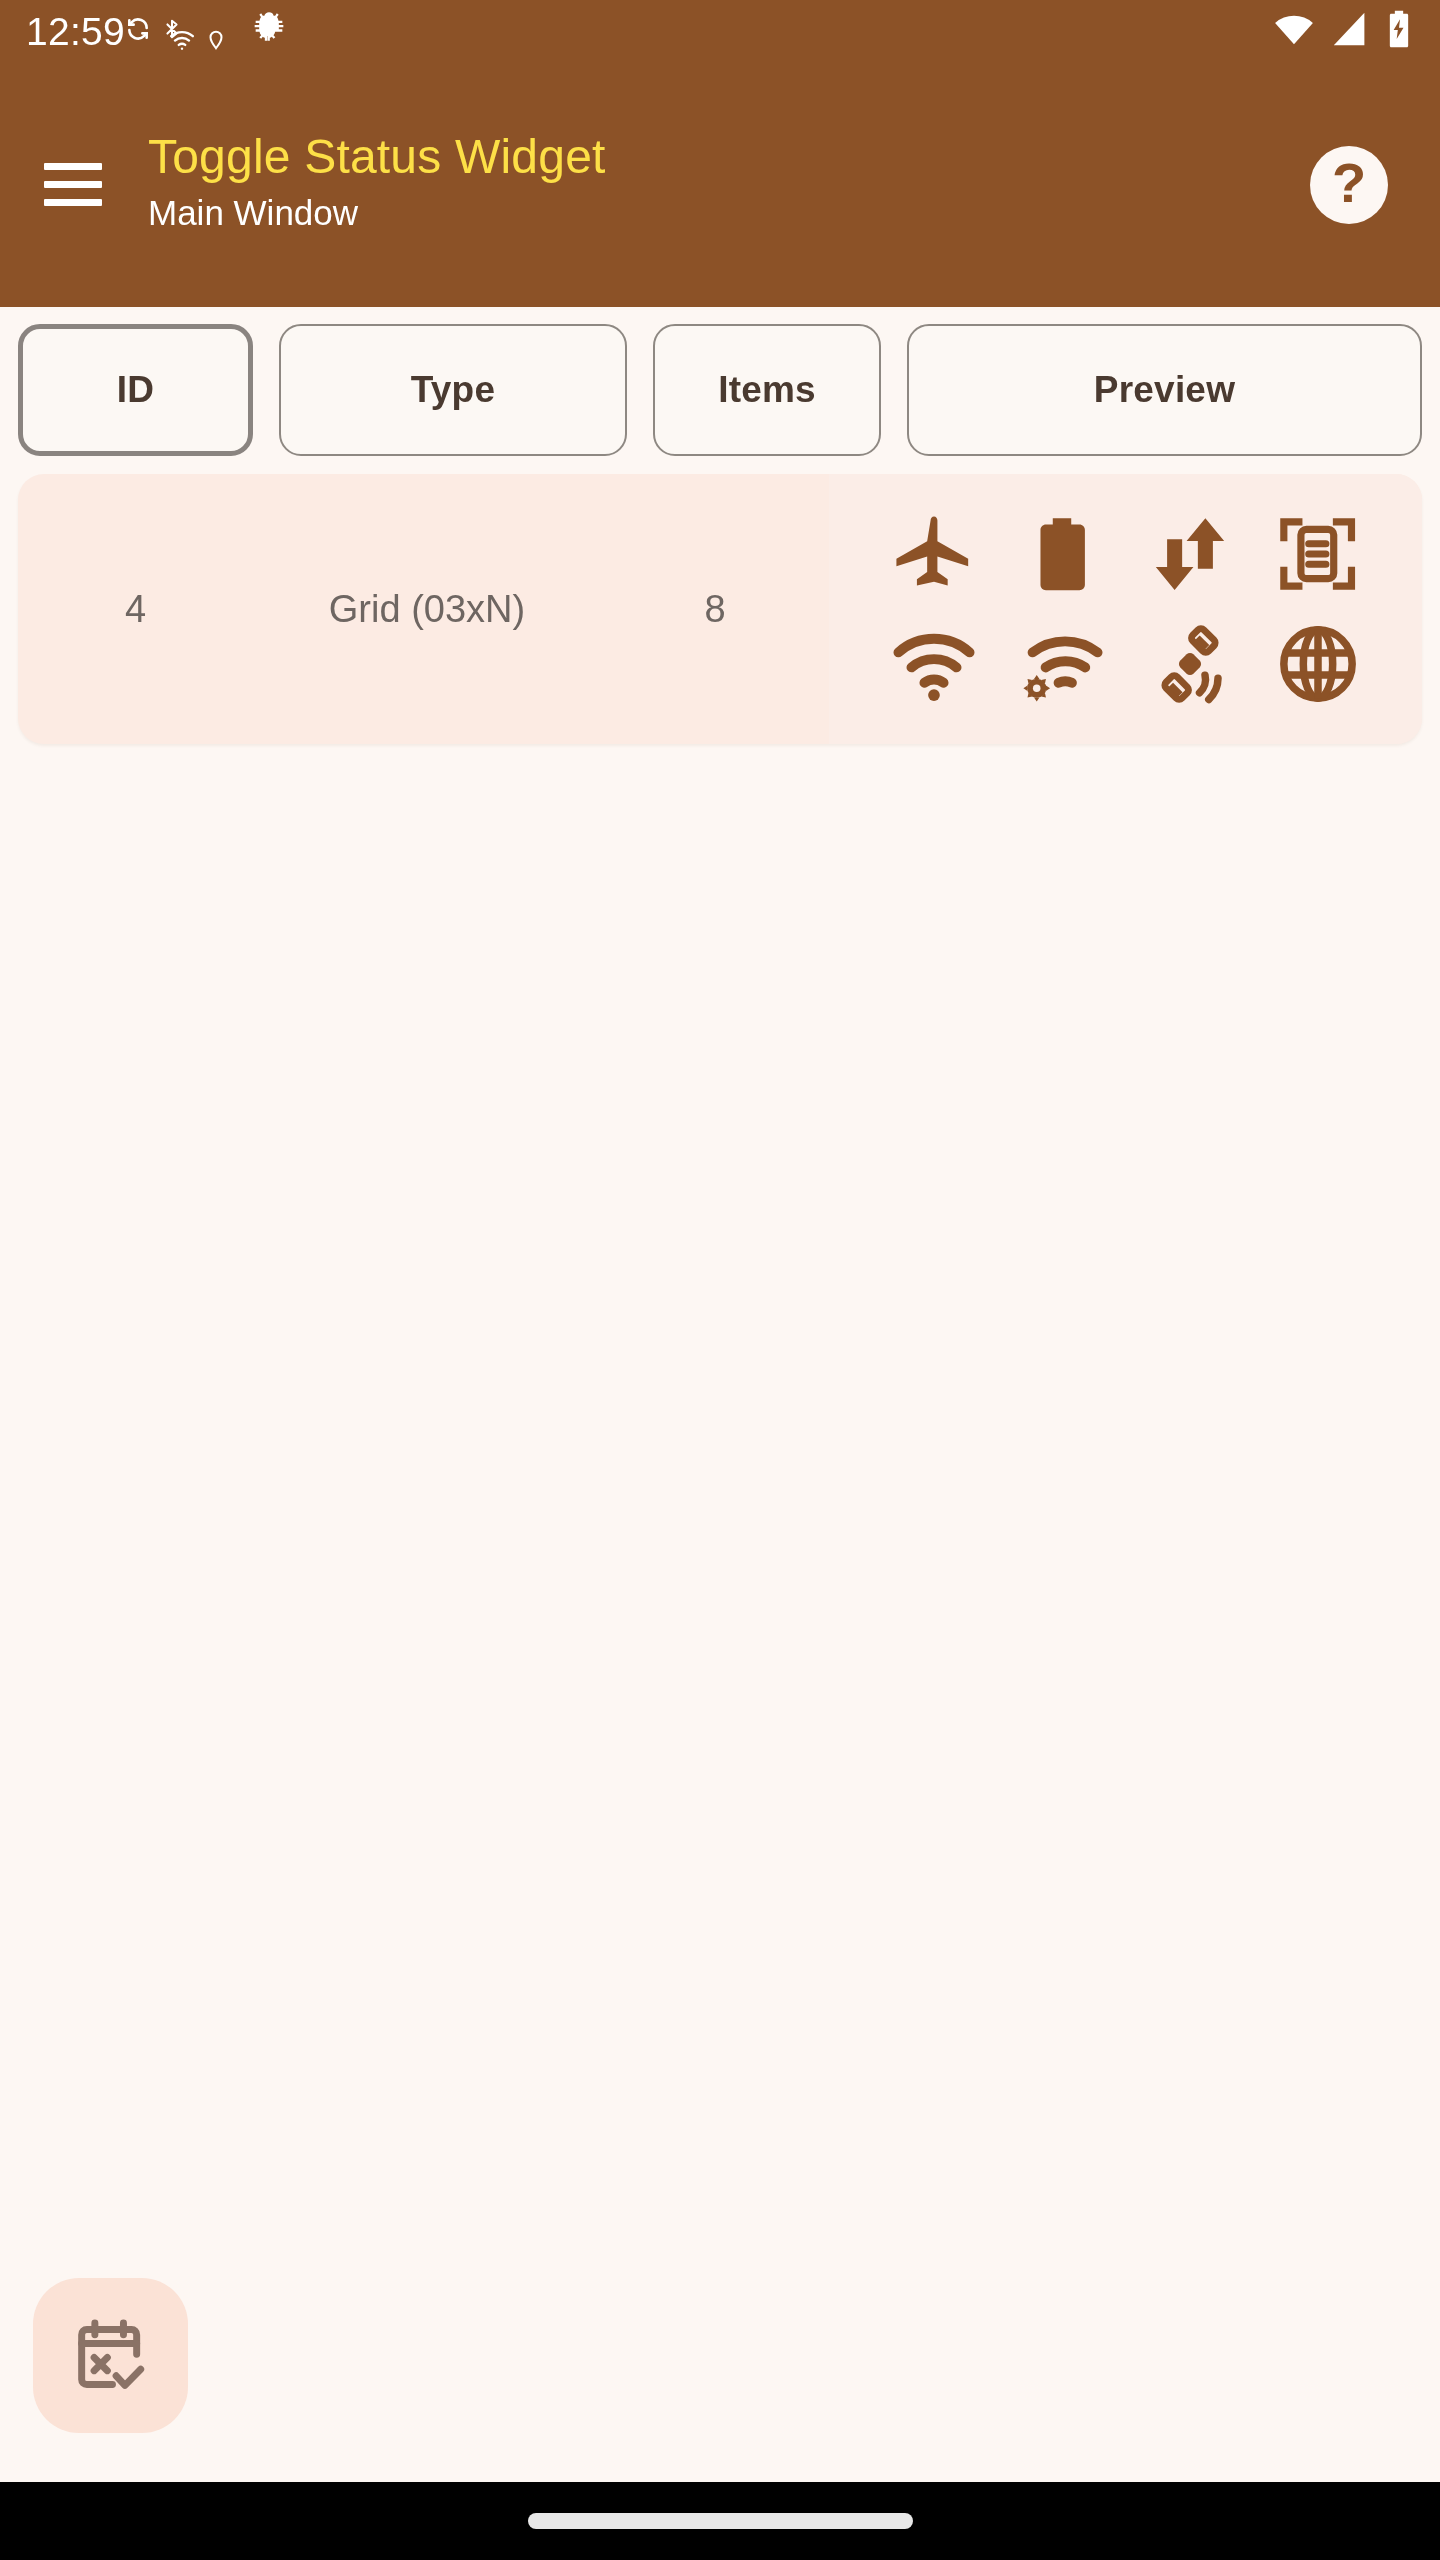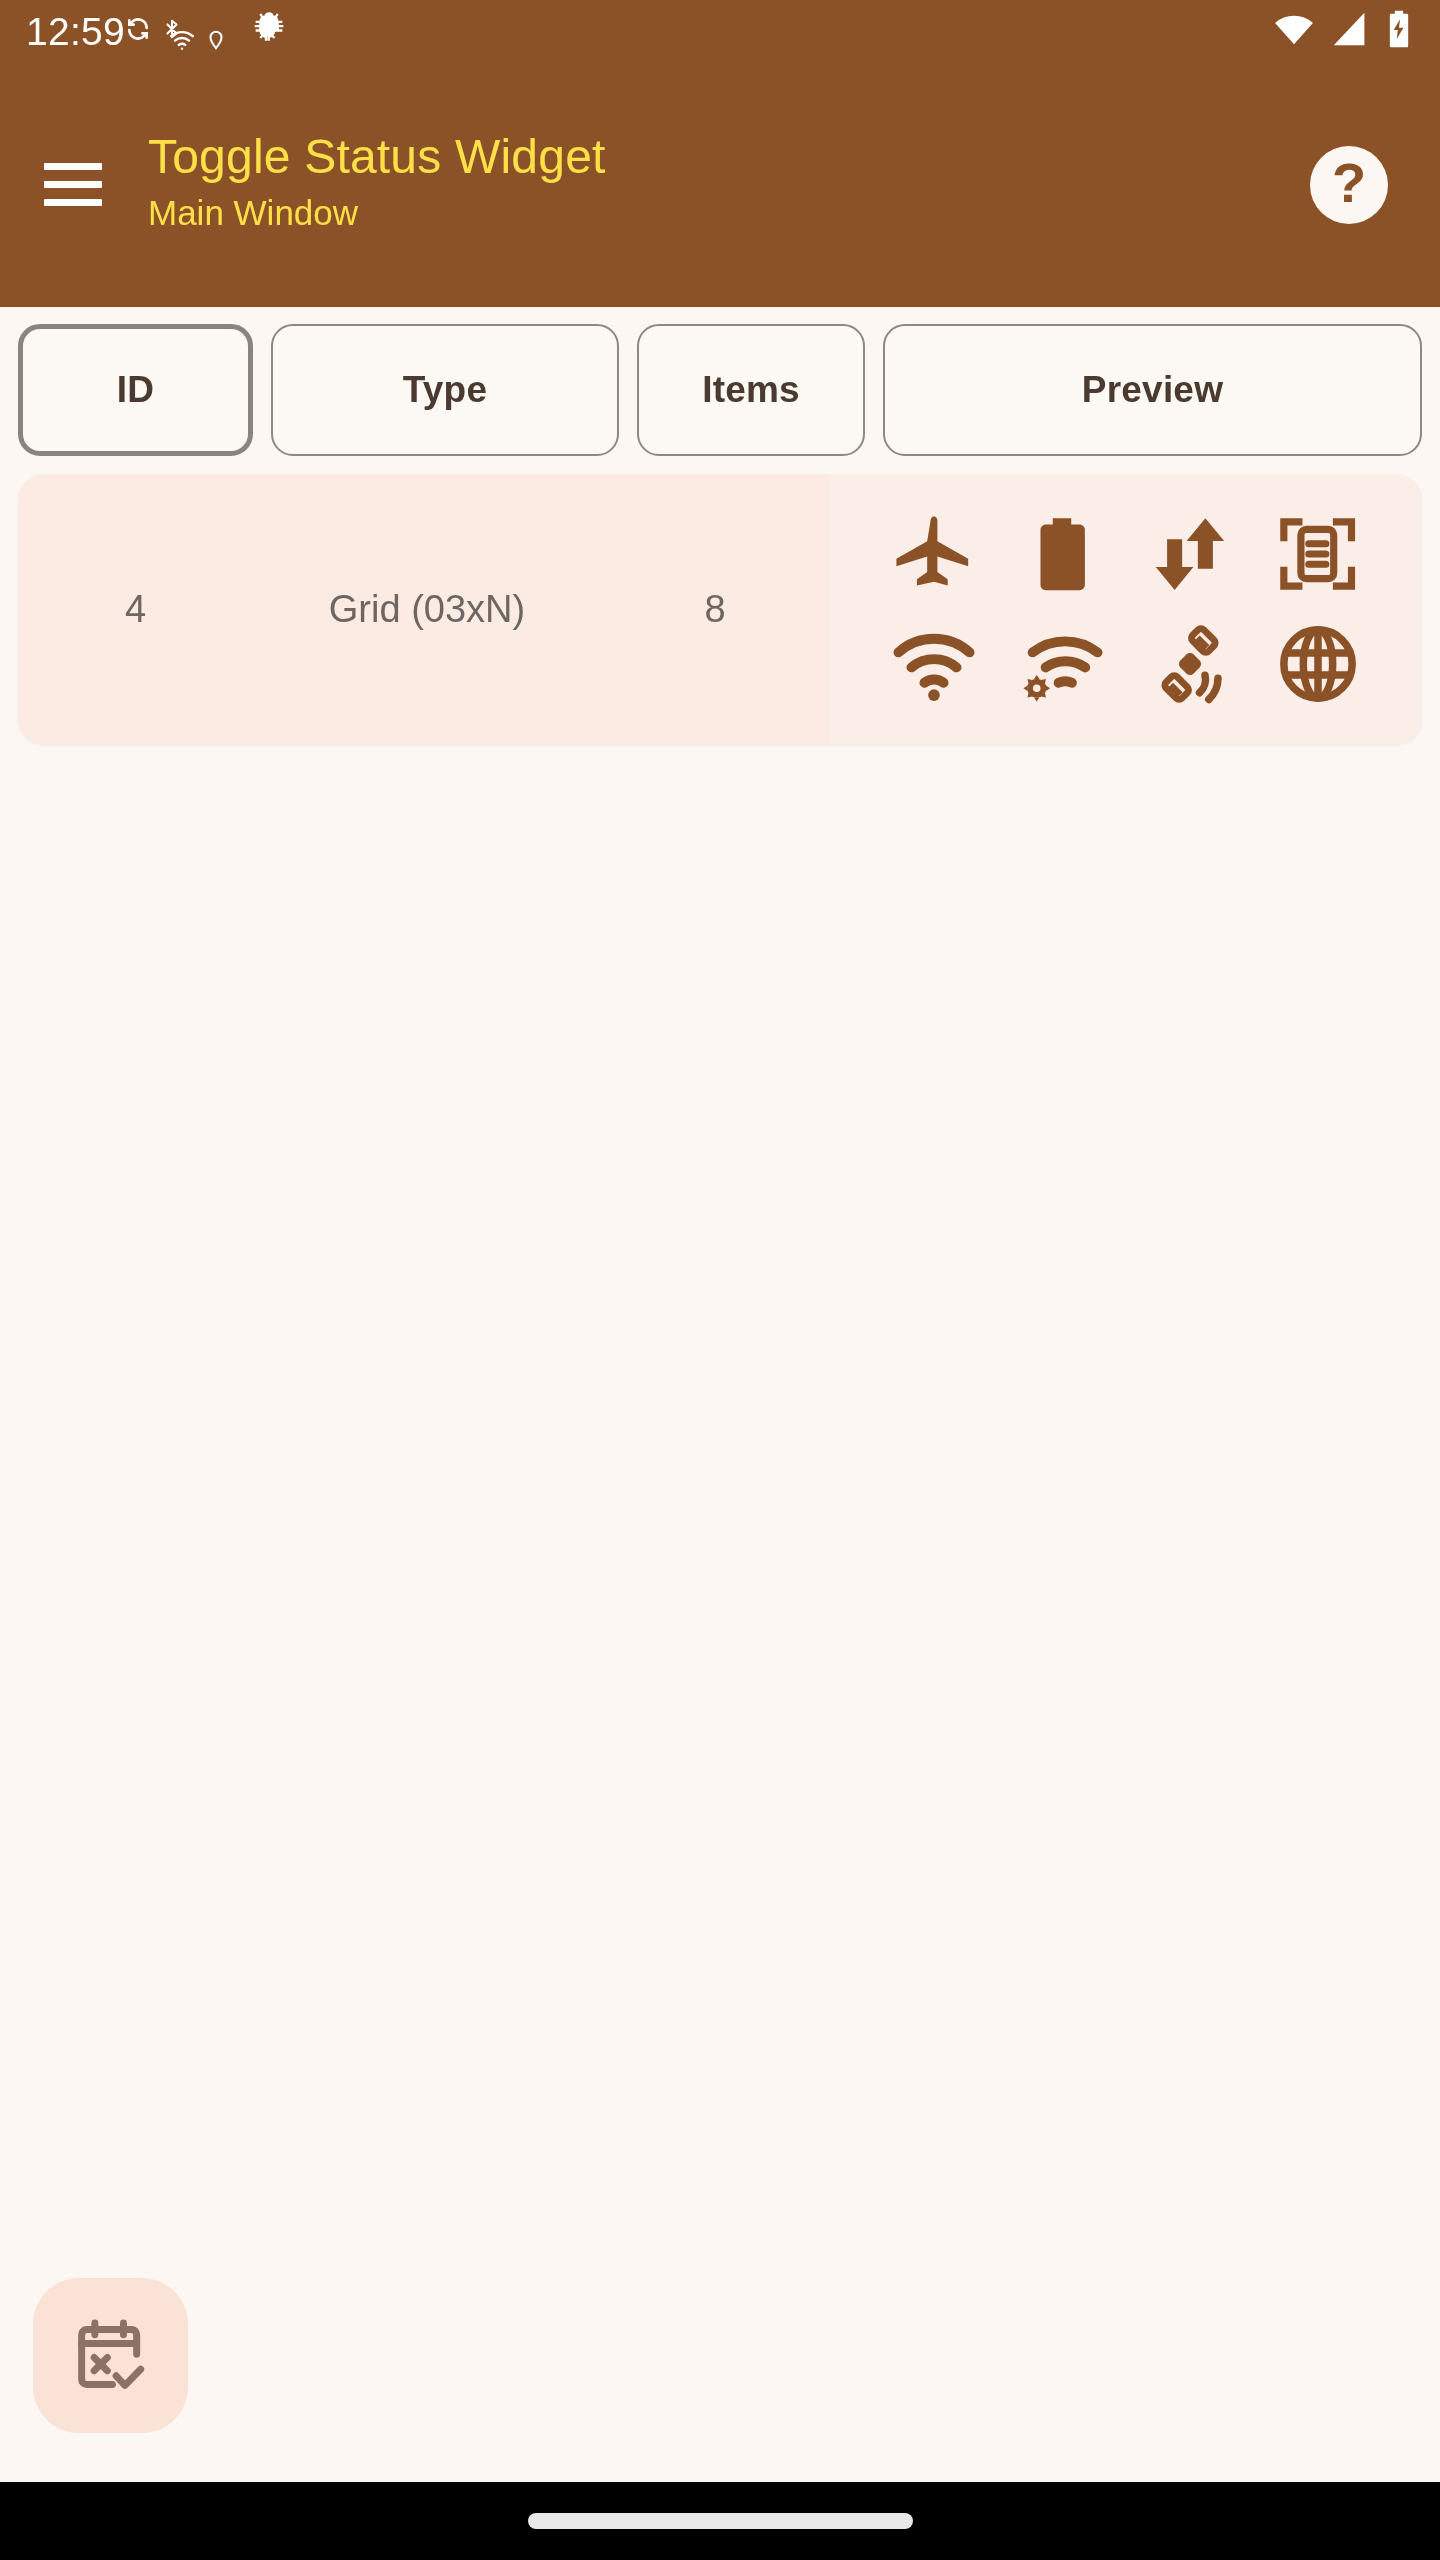--- a/index.html
+++ b/index.html
@@ -76,21 +76,21 @@
     padding-bottom: 4px;
   }
   #app-title {
     color: #fde047;
     font-size: 48px;
     line-height: 1.16;
     font-weight: 400;
     letter-spacing: 0.2px;
   }
   #app-subtitle {
-    color: #fde047;
+    color: #ffffff;
     font-size: 35px;
     line-height: 1.3;
     margin-top: 5px;
     font-weight: 400;
   }
   #help-button {
     width: 78px;
     height: 78px;
     border-radius: 50%;
     background: #FDF7F3;
@@ -103,21 +103,21 @@
     line-height: 1;
     flex: 0 0 auto;
     cursor: pointer;
     margin-right: 12px;
   }
   #help-button span { margin-top: -4px; }
 
   
   #column-header {
     display: flex;
-    gap: 18px;
+    gap: 26px;
     padding: 17px 18px 0 18px;
   }
   .col-btn {
     background: #FCF8F4;
     border: 2px solid #8E8882;
     border-radius: 22px;
     height: 132px;
     display: flex;
     align-items: center;
     justify-content: center;

